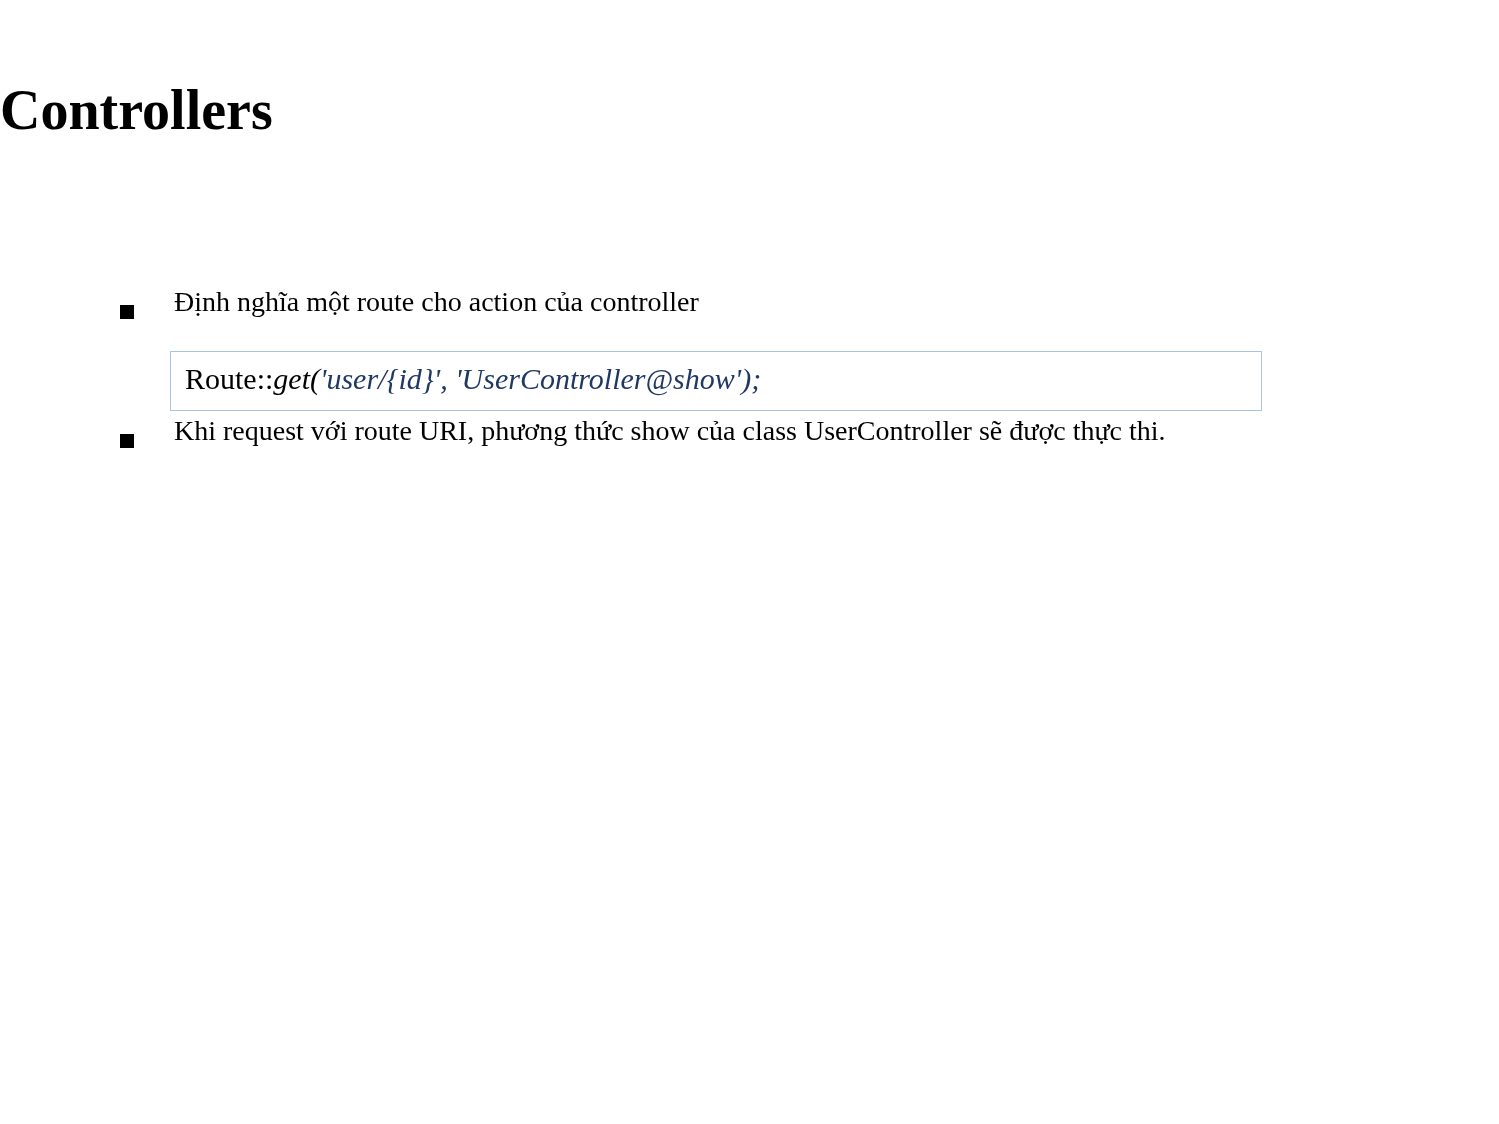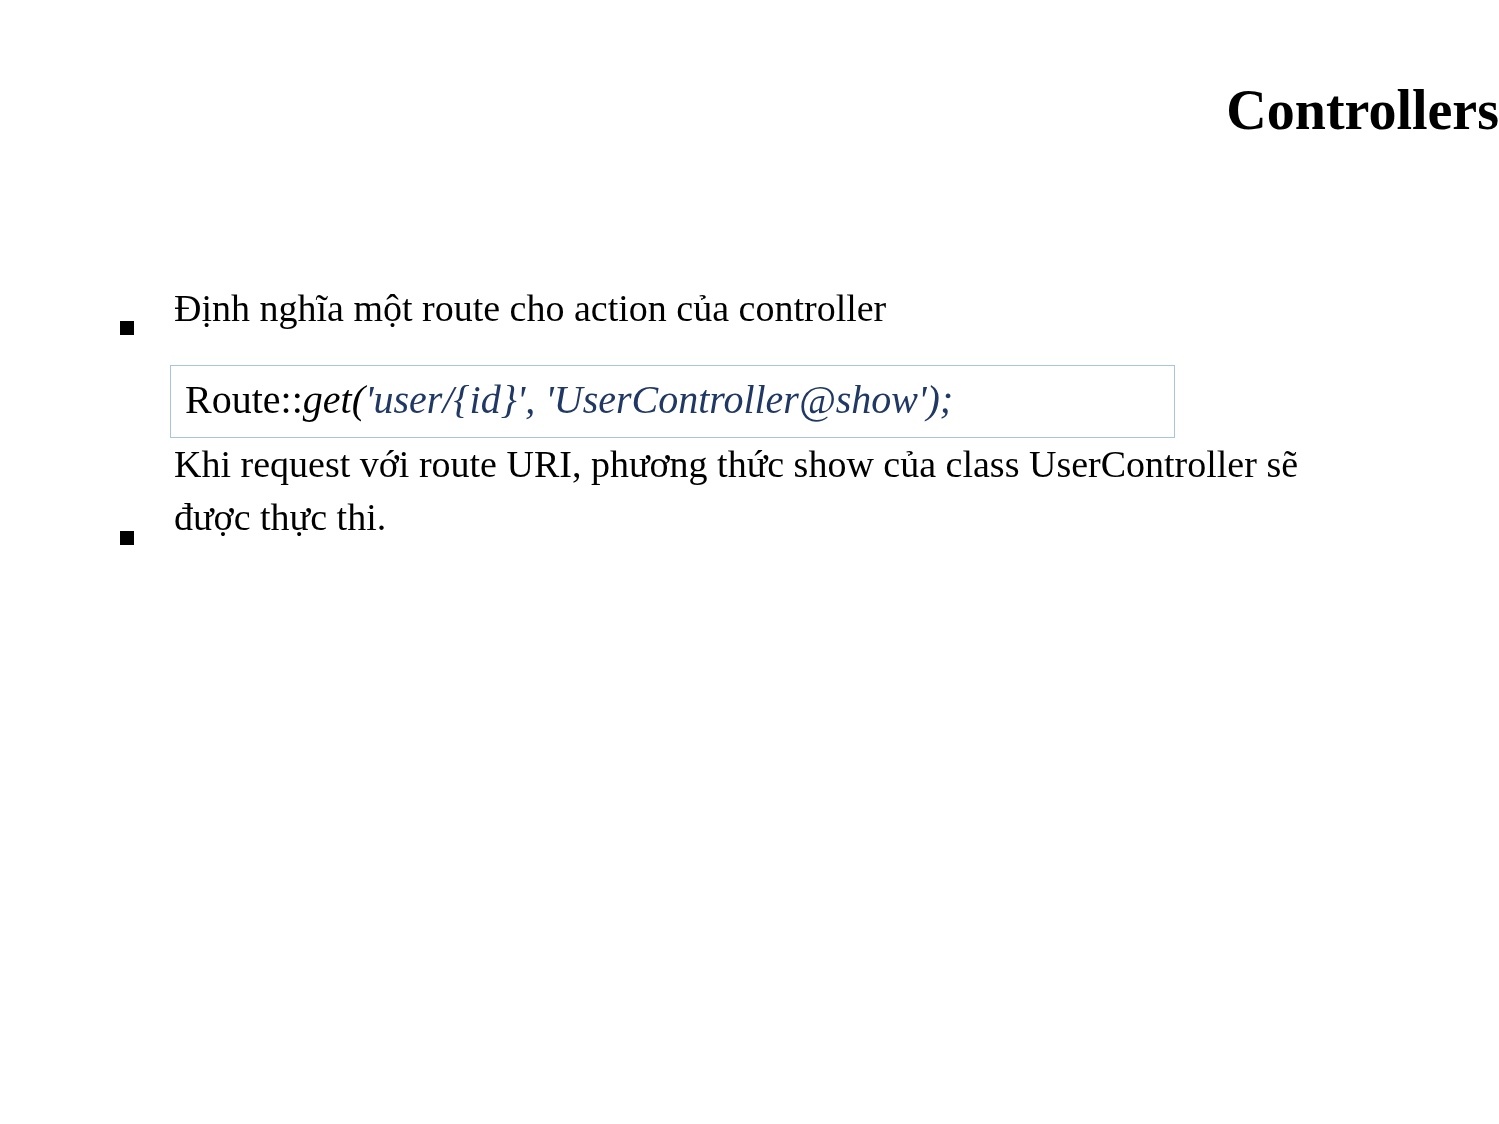--- a/index.html
+++ b/index.html
@@ -12,55 +12,55 @@
     color: #000000;
     overflow: hidden;
   }
   .slide {
     width: 1499px;
     height: 1124px;
     position: relative;
     box-sizing: border-box;
   }
   .title {
-    text-align: right;
+    text-align: left;
     font-weight: bold;
     font-size: 56px;
     margin-top: 78px;
   }
   .content {
     margin-top: 140px;
     padding-left: 120px;
     padding-right: 120px;
   }
   .bullet-row {
     display: flex;
-    align-items: flex-end;
-    font-size: 38px;
+    align-items: center;
+    font-size: 28px;
     line-height: 1.4;
   }
   .bullet-marker {
     width: 14px;
     height: 14px;
     background: #000;
     flex: 0 0 auto;
     margin-top: 20px;
     margin-right: 40px;
   }
   .bullet-text {
     flex: 1 1 auto;
   }
   .code-box {
     margin-left: 50px;
     margin-top: 30px;
     border: 1px solid #a9c5de;
     padding: 10px 14px 14px 14px;
-    font-size: 40px;
+    font-size: 30px;
     font-family: "Times New Roman", Times, serif;
-    width: 1005px;
+    width: 1092px;
     box-sizing: border-box;
   }
   .code-black { color: #000; }
   .code-italic { font-style: italic; }
   .code-blue { color: #203864; font-style: italic; }
   .second-block {
   }
 </style>
 </head>
 <body>

